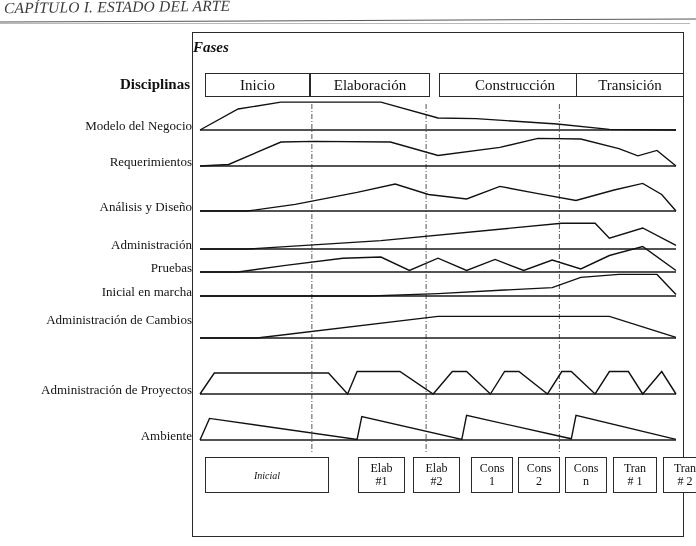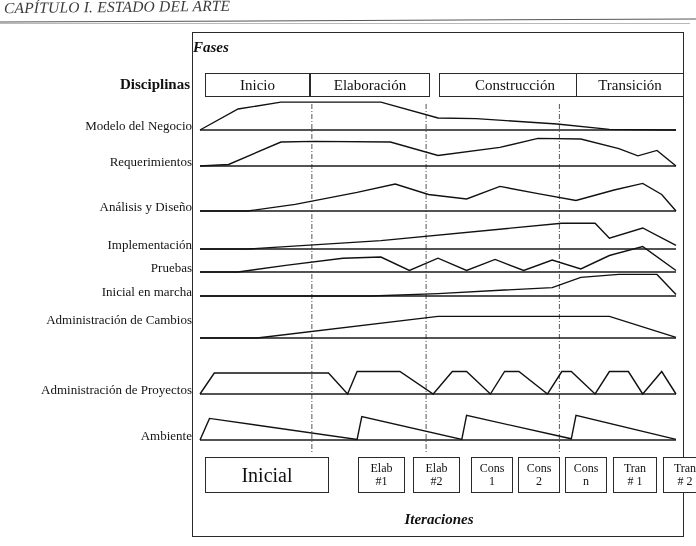--- a/index.html
+++ b/index.html
@@ -94,21 +94,21 @@
     box-sizing:border-box;
     border:1.4px solid #2a2a2a;
     background:#fff;
     text-align:center;
     color:#111;
     display:flex;
     align-items:center;
     justify-content:center;
   }
   .iter-box .iter-line{display:block;}
-  .iter-box.big{font-size:20px;}
+  .iter-box.big{font-size:10px;font-style:italic;}
   .iter-box.small{font-size:12px;line-height:13px;margin-left:37px;}
 
   #svg-layer{position:absolute;left:0;top:0;width:696px;height:546px;pointer-events:none;}
 </style>
 </head>
 <body>
 
 <div id="page">
 
   <div id="page-header">
@@ -123,21 +123,21 @@
       <div class="disc-label" style="top: 118px;">
         <div>Modelo del Negocio</div>
       </div>
       <div class="disc-label" style="top: 154px;">
         <div>Requerimientos</div>
       </div>
       <div class="disc-label" style="top: 199px; text-align: center;">
         <div>Análisis y Diseño</div>
       </div>
       <div class="disc-label" style="top: 237px;">
-        <div>Implementación</div>
+        <div>Administración</div>
       </div>
       <div class="disc-label" style="top: 260px;">
         <div>Pruebas</div>
       </div>
       <div class="disc-label" style="top: 284px;">
         <div>Inicial en marcha</div>
       </div>
       <div class="disc-label" style="top: 312px;">
         <div>Administración de Cambios</div>
       </div>
@@ -199,21 +199,20 @@
             <span class="iter-line"># 1</span>
           </div>
         </div>
         <div class="iter-box small" style="left: 433px; width: 44px; top: 424px; height: 36px;">
           <div>
             <span class="iter-line">Tran</span>
             <span class="iter-line"># 2</span>
           </div>
         </div>
       </div>
-    <div id="iteraciones-heading">Iteraciones</div>
   </div>
 
   <svg id="svg-layer" viewBox="0 0 696 546" xmlns="http://www.w3.org/2000/svg">
     <g id="dividers">
         <line x1="311.86" x2="311.86" y1="104" y2="452" stroke="#555" stroke-width="1" stroke-dasharray="5 2 1 2"></line>
         <line x1="426.1" x2="426.1" y1="104" y2="452" stroke="#555" stroke-width="1" stroke-dasharray="5 2 1 2"></line>
         <line x1="559.38" x2="559.38" y1="104" y2="452" stroke="#555" stroke-width="1" stroke-dasharray="5 2 1 2"></line>
       </g>
     <g id="baselines">
         <line x1="200" x2="676" y1="130" y2="130" stroke="#1a1a1a" stroke-width="1.3"></line>

